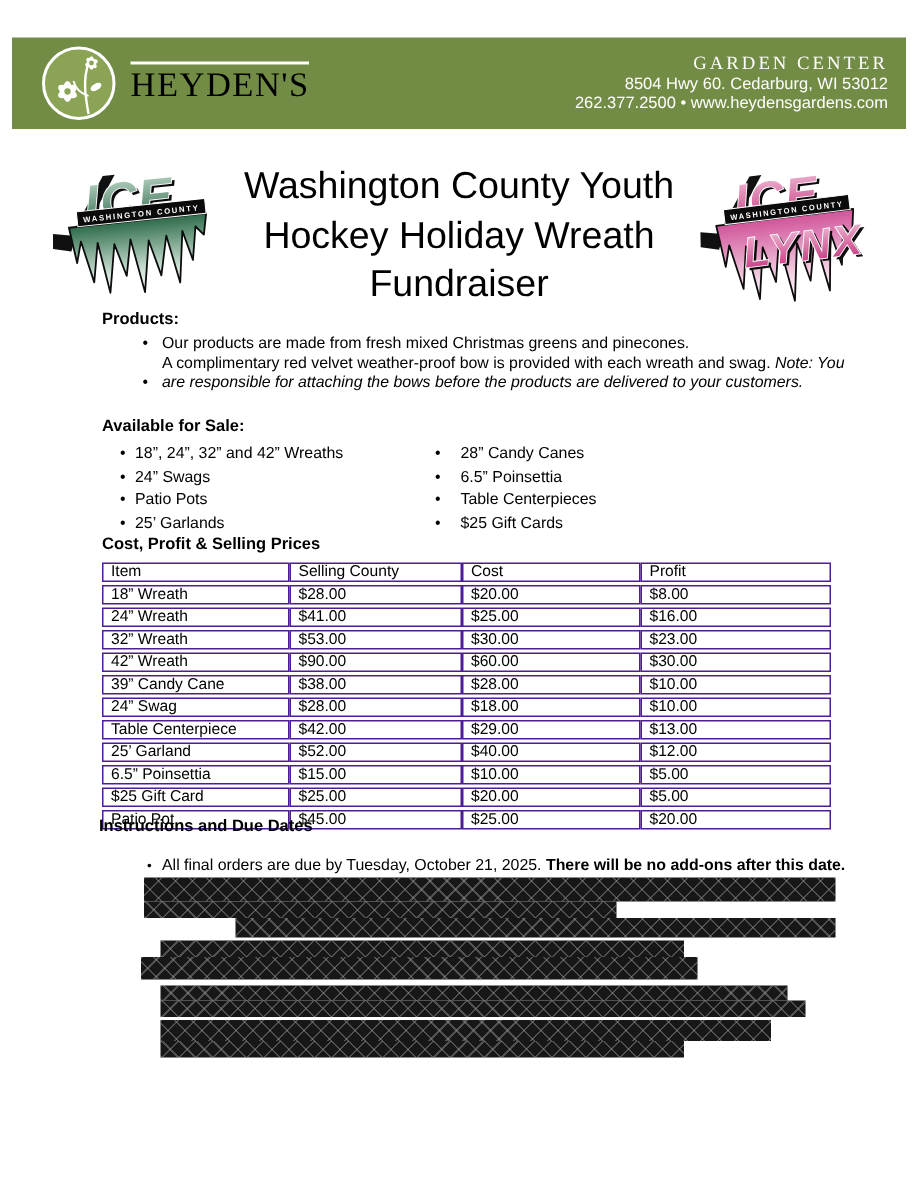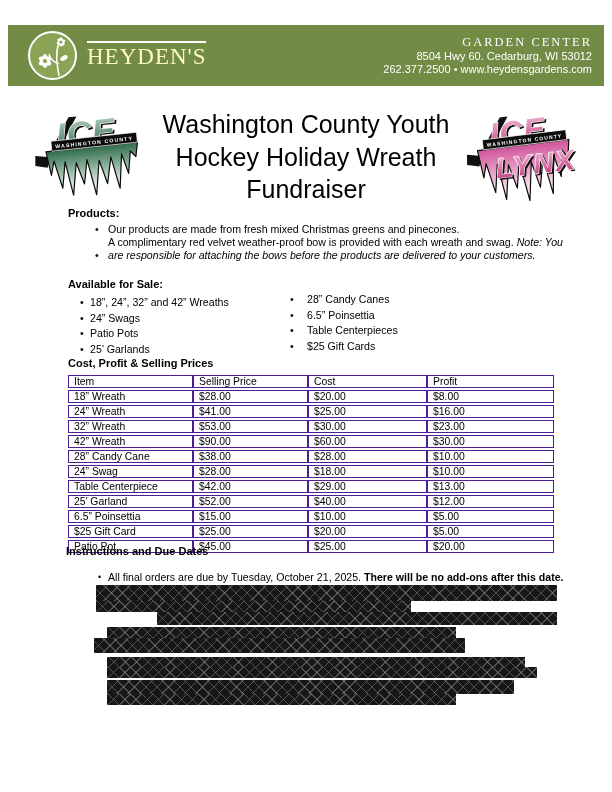--- a/index.html
+++ b/index.html
@@ -3,21 +3,21 @@
 <meta charset="utf-8">
 <style>
   html,body{margin:0;padding:0;background:#fff;}
   .page{position:relative;width:612px;height:792px;background:#fff;overflow:hidden;
         font-family:"Liberation Sans",sans-serif;color:#000;}
 
   
   .banner{position:absolute;left:8px;top:25px;width:596px;height:61px;background:#728b45;
           display:flex;align-items:center;justify-content:space-between;
           padding:0 12px 0 20px;box-sizing:border-box;}
-  .brand{display:flex;align-items:center;gap:10px;color:#fef9c3;}
+  .brand{display:flex;align-items:center;gap:10px;color:#000000;}
   .brand-circle{width:49px;height:49px;border-radius:50%;background:#8ba354;
                 border:2px solid #fff;box-sizing:border-box;flex:none;
                 display:flex;align-items:center;justify-content:center;overflow:hidden;}
   .brand-text{text-align:center;}
   .brand-name{font-family:"Liberation Serif",serif;font-size:23px;letter-spacing:1px;
               line-height:1.05;border-top:2px solid #fff;padding-top:2px;}
   .brand-sub{font-family:"Liberation Serif",serif;font-size:15px;letter-spacing:3px;line-height:1.1;}
   .flourish{font-size:9px;letter-spacing:0;vertical-align:2px;}
   .contact{text-align:right;color:#ffffff;}
   .contact-gc{font-family:"Liberation Serif",serif;font-size:12.5px;letter-spacing:2px;line-height:15px;}
@@ -34,21 +34,21 @@
   .sec{position:absolute;left:68px;width:506px;font-size:10.6px;line-height:13.2px;}
   .sec-heading{font-weight:bold;font-size:11px;margin:0 0 3px 0;line-height:13px;}
   .brow{display:flex;}
   .brow .bullet{flex:none;width:13px;margin-left:27px;}
   .brow .bullet::before{content:"\2022";}
   .brow .txt{flex:1;}
   .noindent{margin-left:40px;}
   .it{font-style:italic;}
   .bd{font-weight:bold;}
 
-  .avail-cols{display:flex;margin-top:4px;}
+  .avail-cols{display:flex;margin-top:4px;align-items:flex-end;}
   .avail-left{width:222px;padding-left:12px;box-sizing:border-box;}
   .avail-right{flex:1;margin-top:-3px;}
   .avail-item{display:flex;line-height:15.5px;}
   .avail-left .avail-item .bullet{flex:none;width:10px;}
   .avail-right .avail-item .bullet{flex:none;width:17px;margin-left:0;}
   .avail-item .bullet::before{content:"\2022";}
 
   
   .sec-pricing{position:absolute;left:68px;top:357px;width:538px;}
   table.pricing{border-collapse:separate;border-spacing:0 2px;width:486px;
@@ -226,21 +226,21 @@
     <table class="pricing">
       <colgroup>
           <col style="width:125px">
           <col style="width:115px">
           <col style="width:119px">
           <col style="width:127px">
         </colgroup>
       <thead id="pricing-head">
           <tr>
             <th>Item</th>
-            <th>Selling Price</th>
+            <th>Selling County</th>
             <th>Cost</th>
             <th>Profit</th>
           </tr>
         </thead>
       <tbody id="pricing-body">
           <tr>
             <td>18” Wreath</td>
             <td>$28.00</td>
             <td>$20.00</td>
             <td>$8.00</td>
@@ -257,21 +257,21 @@
             <td>$30.00</td>
             <td>$23.00</td>
           </tr>
           <tr>
             <td>42” Wreath</td>
             <td>$90.00</td>
             <td>$60.00</td>
             <td>$30.00</td>
           </tr>
           <tr>
-            <td>28” Candy Cane</td>
+            <td>39” Candy Cane</td>
             <td>$38.00</td>
             <td>$28.00</td>
             <td>$10.00</td>
           </tr>
           <tr>
             <td>24” Swag</td>
             <td>$28.00</td>
             <td>$18.00</td>
             <td>$10.00</td>
           </tr>

